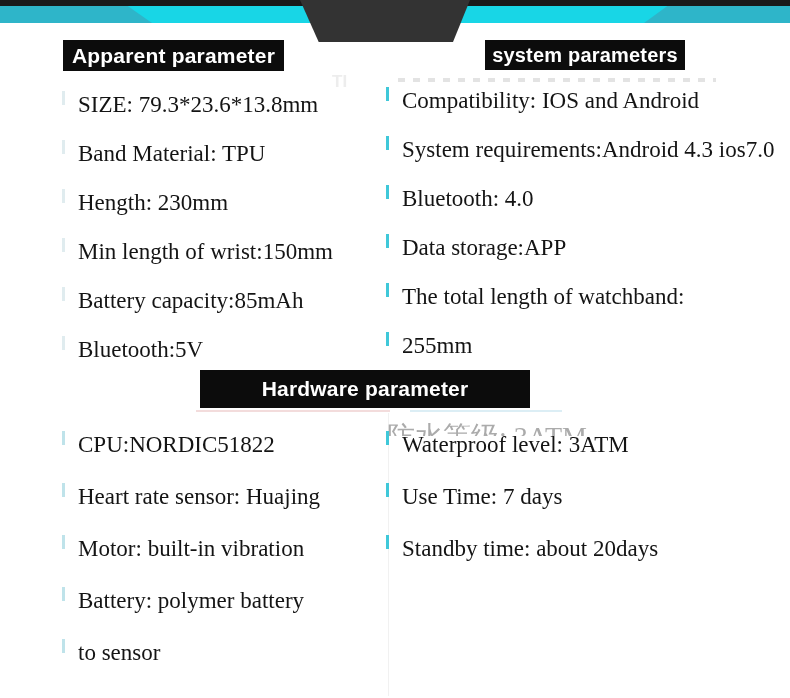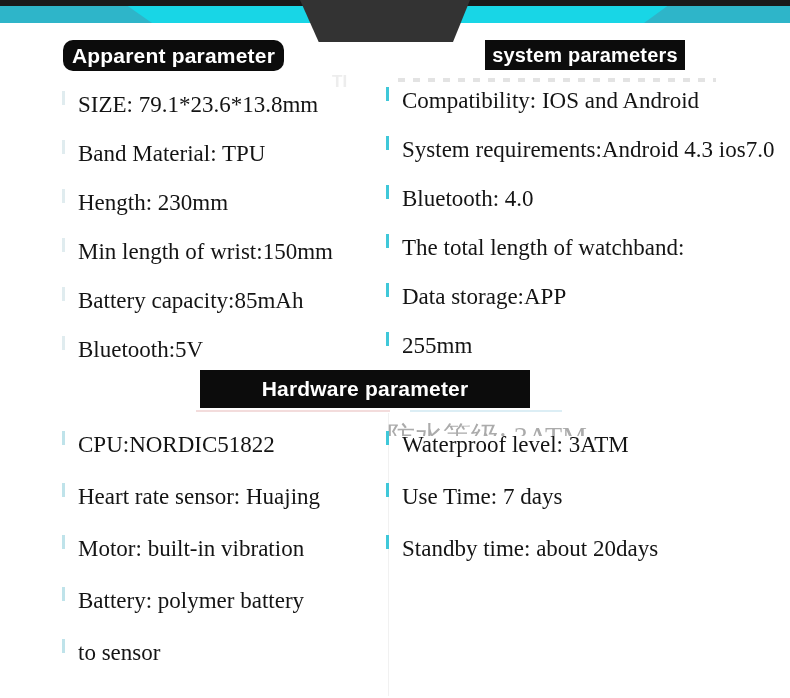--- a/index.html
+++ b/index.html
@@ -13,21 +13,21 @@
              clip-path:polygon(0 0,84% 0,100% 100%,0 100%);}
   .teal-right{position:absolute;left:644px;top:6px;width:146px;height:17px;background:#2eb5c9;
               clip-path:polygon(16% 0,100% 0,100% 100%,0 100%);}
   .trapezoid{position:absolute;left:300px;top:0;width:170px;height:42px;background:#333333;
              clip-path:polygon(0 0,100% 0,90% 100%,11% 100%);}
 
   
   .hdr{position:absolute;background:#0c0c0c;color:#ffffff;
        font-family:"Liberation Sans",sans-serif;font-weight:bold;
        display:flex;align-items:center;justify-content:center;letter-spacing:.2px;}
-  .hdr-apparent{left:63px;top:40px;width:221px;height:31px;font-size:21px;border-radius:10px;}
+  .hdr-apparent{left:63px;top:40px;width:221px;height:31px;font-size:21px;}
   .hdr-system{left:485px;top:40px;width:200px;height:30px;font-size:20px;}
   .hdr-hardware{left:200px;top:370px;width:330px;height:38px;font-size:21px;}
 
   
   .col{position:absolute;z-index:2;}
   .col-a{left:62px;top:84px;width:330px;}
   .col-s{left:386px;top:80px;width:404px;}
   .col-hl{left:62px;top:424px;width:330px;}
   .col-hr{left:386px;top:424px;width:404px;}
   .item{position:relative;box-sizing:border-box;height:49px;padding:6px 0 0 16px;
@@ -67,21 +67,21 @@
   <div class="vline"></div>
 
   <div class="hdr hdr-apparent">Apparent parameter</div>
   <div class="hdr hdr-hardware">Hardware parameter</div>
   <div class="hdr hdr-system">system parameters</div>
 
   <div class="col col-a">
 
       <div class="item">
         <span class="tick"></span>
-        <span>SIZE: 79.1*23.6*13.8mm</span>
+        <span>SIZE: 79.3*23.6*13.8mm</span>
       </div>
 
       <div class="item">
         <span class="tick"></span>
         <span>Band Material: TPU</span>
       </div>
 
       <div class="item">
         <span class="tick"></span>
         <span>Hength: 230mm</span>
@@ -115,26 +115,26 @@
         <span>System requirements:Android 4.3 ios7.0</span>
       </div>
 
       <div class="item">
         <span class="tick"></span>
         <span>Bluetooth: 4.0</span>
       </div>
 
       <div class="item">
         <span class="tick"></span>
-        <span>The total length of watchband:</span>
+        <span>Data storage:APP</span>
       </div>
 
       <div class="item">
         <span class="tick"></span>
-        <span>Data storage:APP</span>
+        <span>The total length of watchband:</span>
       </div>
 
       <div class="item">
         <span class="tick"></span>
         <span>255mm</span>
       </div>
     </div>
 
   <div class="col col-hl">
 

